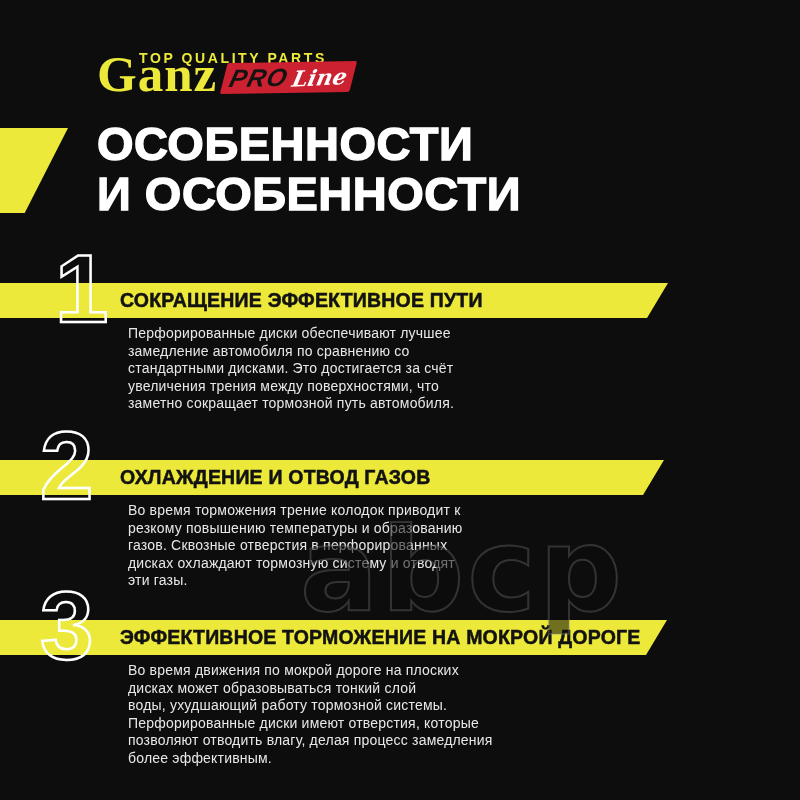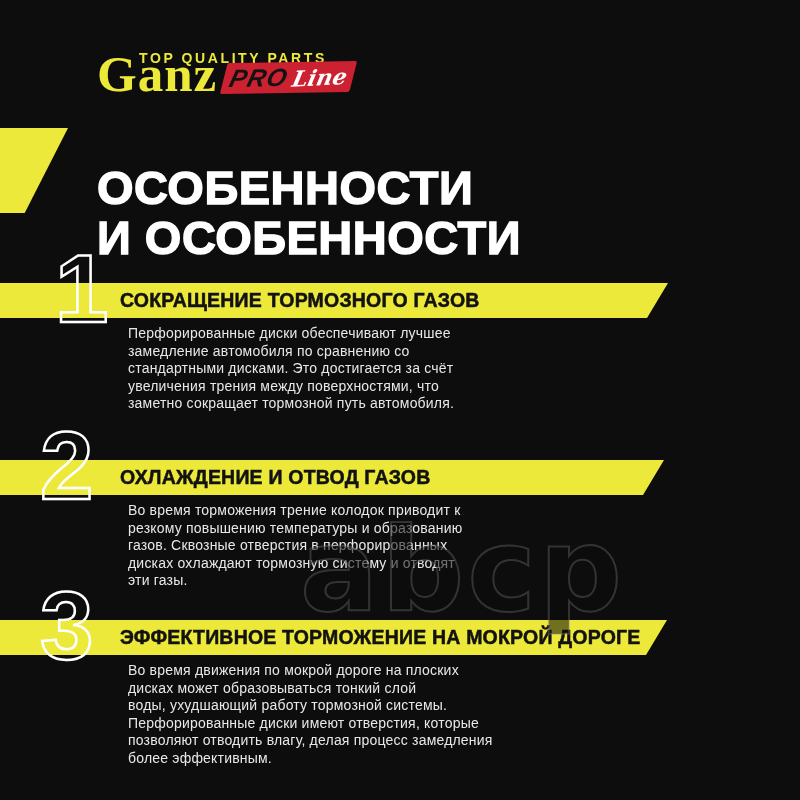--- a/index.html
+++ b/index.html
@@ -52,21 +52,20 @@
     transform:rotate(-2deg);
   }
   
   .title{
     position:absolute;left:97px;top:119px;
     color:#ffffff;font-weight:bold;
     font-size:47px;line-height:50px;
     letter-spacing:.5px;
     -webkit-text-stroke:1.4px #ffffff;
     white-space:nowrap;
-    margin-top:44px;
   }
   
   .deco-parallelogram{
     position:absolute;left:-22px;top:128px;
     width:90px;height:85px;
     background:var(--accent-yellow);
     transform:skewX(-27deg);
     transform-origin:0 0;
   }
   
@@ -135,21 +134,21 @@
 
   <div class="title">
     <div>ОСОБЕННОСТИ</div>
     <div>И ОСОБЕННОСТИ</div>
   </div>
 
   <div class="deco-parallelogram"></div>
 
   <div class="num num-1">1</div>
   <div class="banner banner-1">
-    <span class="heading">СОКРАЩЕНИЕ ТОРМОЗНОГО ГАЗОВ</span>
+    <span class="heading">СОКРАЩЕНИЕ ЭФФЕКТИВНОЕ ПУТИ</span>
   </div>
   <div class="para para-1">Перфорированные диски обеспечивают лучшее
 замедление автомобиля по сравнению со
 стандартными дисками. Это достигается за счёт
 увеличения трения между поверхностями, что
 заметно сокращает тормозной путь автомобиля.</div>
 
   <div class="num num-2">2</div>
   <div class="banner banner-2">
     <span class="heading">ОХЛАЖДЕНИЕ И ОТВОД ГАЗОВ</span>

